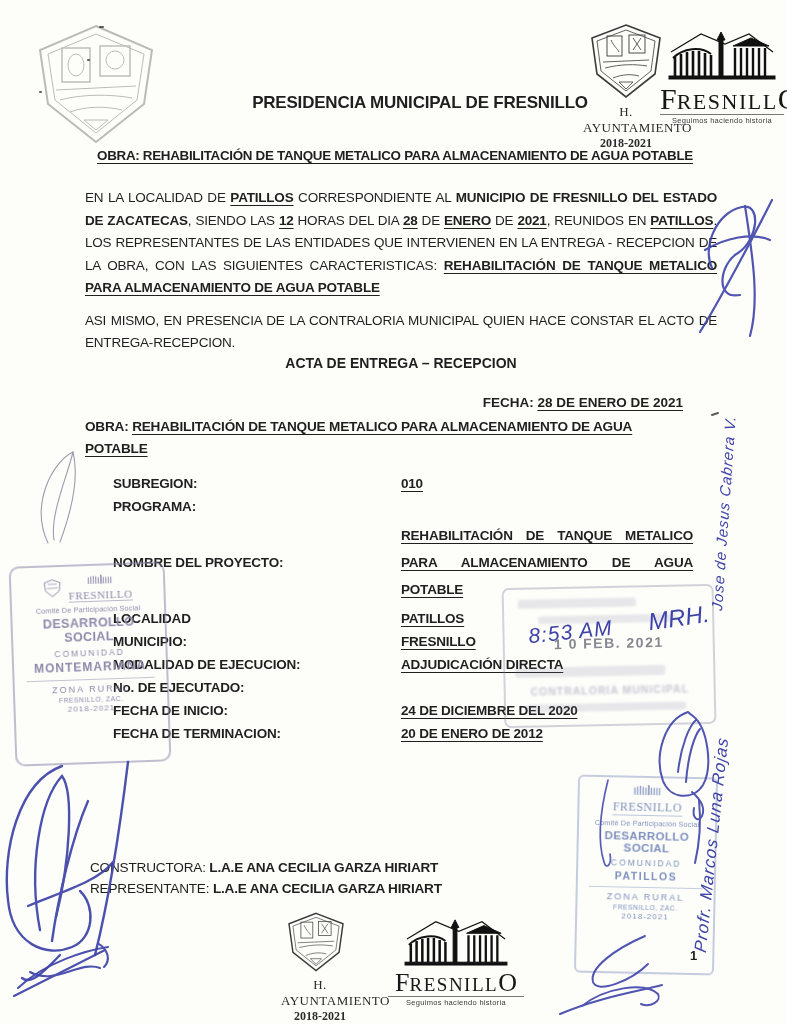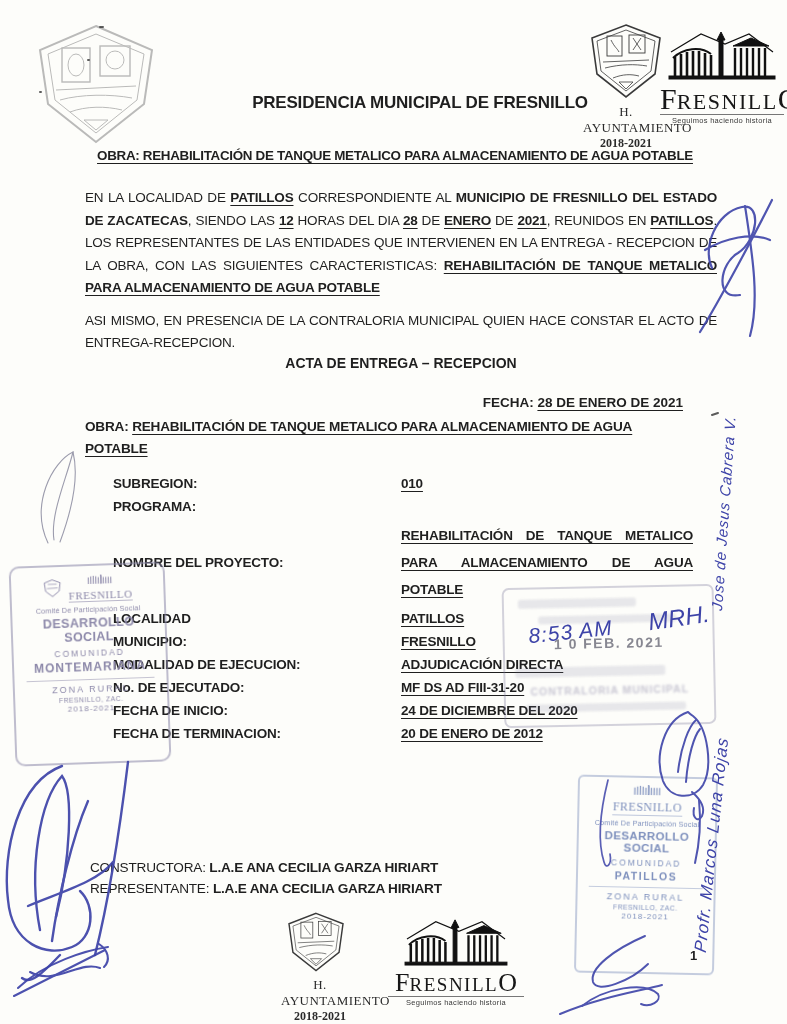--- a/index.html
+++ b/index.html
@@ -190,21 +190,20 @@
     <div class="frow">
       <div class="flabel">MUNICIPIO:</div>
       <div class="fvalue"><span class="u">FRESNILLO</span></div>
     </div>
     <div class="frow">
       <div class="flabel">MODALIDAD DE EJECUCION:</div>
       <div class="fvalue"><span class="u">ADJUDICACIÓN DIRECTA</span></div>
     </div>
     <div class="frow">
       <div class="flabel">No. DE EJECUTADO:</div>
-      <div class="fvalue"><span class="u">MF DS AD FIII-31-20</span></div>
     </div>
     <div class="frow">
       <div class="flabel">FECHA DE INICIO:</div>
       <div class="fvalue"><span class="u">24 DE DICIEMBRE DEL 2020</span></div>
     </div>
     <div class="frow">
       <div class="flabel">FECHA DE TERMINACION:</div>
       <div class="fvalue"><span class="u">20 DE ENERO DE 2012</span></div>
     </div>
   </div>

